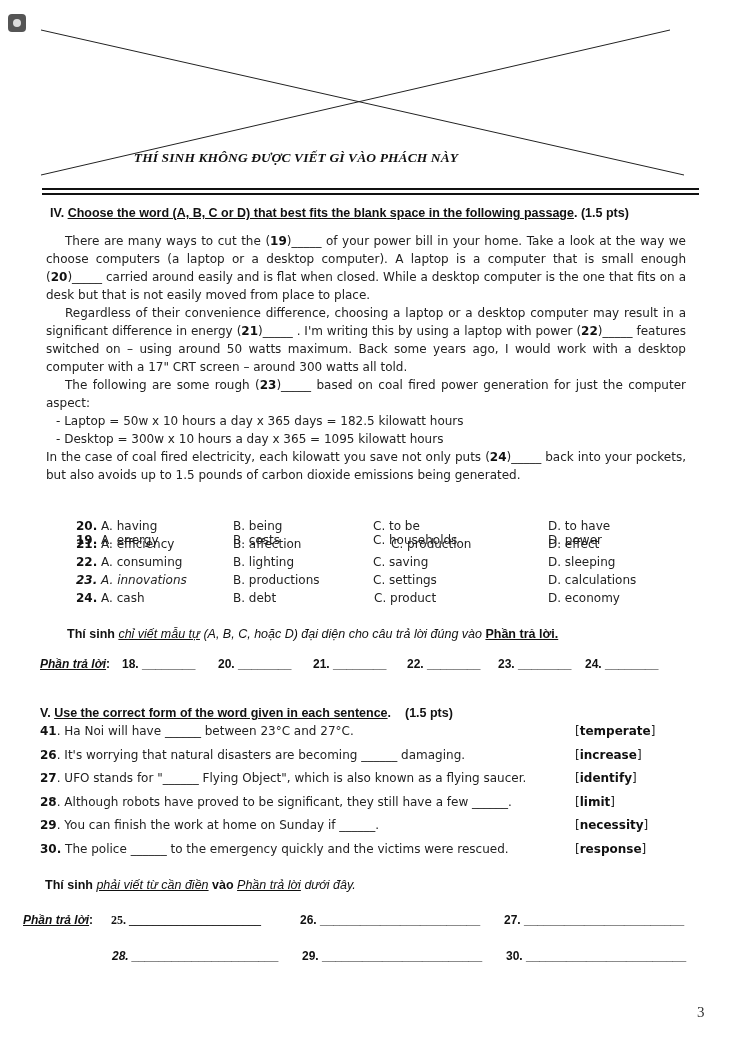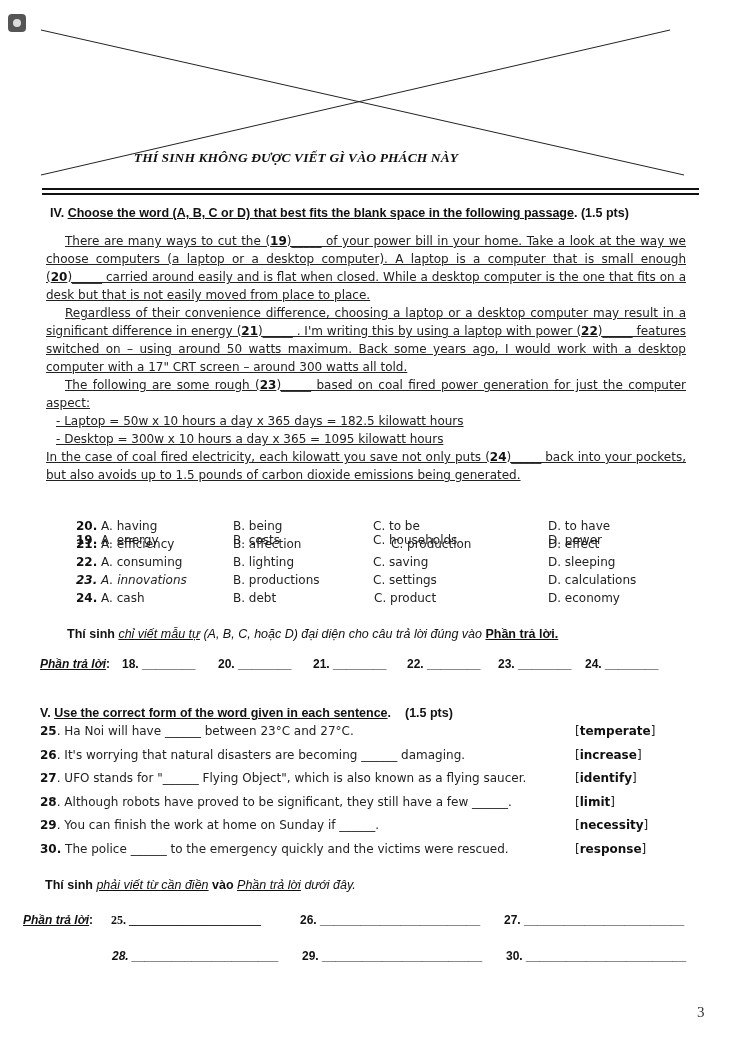--- a/index.html
+++ b/index.html
@@ -7,21 +7,21 @@
          font-family: "DejaVu Sans", sans-serif; color: #222; }
   .abs { position: absolute; }
   .viewer-btn { left: 8px; top: 14px; width: 18px; height: 18px; background: #555; border-radius: 4px; }
   .viewer-btn .dot { position: absolute; left: 5px; top: 5px; width: 8px; height: 8px; border-radius: 50%; background: #ddd; }
   .cross { left: 0; top: 0; width: 732px; height: 200px; }
   .banner { left: 0; width: 592px; top: 150px; text-align: center; font-family: "Liberation Serif", serif;
             font-style: italic; font-weight: bold; font-size: 13.5px; color: #111; letter-spacing: 0.1px; }
   .rule { left: 42px; width: 657px; height: 2px; background: #111; }
   .sec-title { font-family: "Liberation Sans", sans-serif; font-weight: bold; font-size: 12.5px; color: #111; white-space: nowrap; }
   .u { text-decoration: underline; }
-  .para { left: 46px; width: 640px; font-size: 12px; line-height: 18px; text-align: justify; color: #222; text-decoration: underline; }
+  .para { left: 46px; width: 640px; font-size: 12px; line-height: 18px; text-align: justify; color: #222; }
   .para p { margin: 0; }
   .indent { text-indent: 19px; }
   b { font-weight: bold; color: #111; }
   .calc { font-size: 12px; line-height: 18px; color: #222; white-space: nowrap; }
   .opt-row { left: 76px; height: 18px; font-size: 12px; line-height: 18px; color: #222; white-space: nowrap; width: 600px; }
   .opt-row span { position: absolute; top: 0; }
   .note { font-family: "Liberation Sans", sans-serif; font-size: 12.5px; font-weight: bold; color: #111; white-space: nowrap; }
   .note i { font-weight: normal; }
   .ans-line { font-family: "Liberation Sans", sans-serif; font-size: 12px; font-weight: bold; color: #111; white-space: nowrap; }
   .ans-line span { position: absolute; top: 0; }
@@ -113,21 +113,21 @@
   <span style="left:545px;">24. ________</span>
 </div>
 
 <div class="abs sec-title" style="left:40px; top:706px;">
   <span>V.</span>
   <span class="u">Use the correct form of the word given in each sentence</span><span>.</span>
   &nbsp;&nbsp;&nbsp;<span>(1.5 pts)</span>
 </div>
 
 <div class="abs q" style="top:722px;">
-  <b>25</b><span>. </span><span>Ha Noi will have ______ between 23°C and 27°C.</span>
+  <b>41</b><span>. </span><span>Ha Noi will have ______ between 23°C and 27°C.</span>
   <span class="hint">[<b>temperate</b>]</span>
 </div>
 <div class="abs q" style="top:746px;">
   <b>26</b><span>. </span><span>It's worrying that natural disasters are becoming ______ damaging.</span>
   <span class="hint">[<b>increase</b>]</span>
 </div>
 <div class="abs q" style="top:769px;">
   <b>27</b><span>. </span><span>UFO stands for "______ Flying Object", which is also known as a flying saucer.</span>
   <span class="hint">[<b>identify</b>]</span>
 </div>

